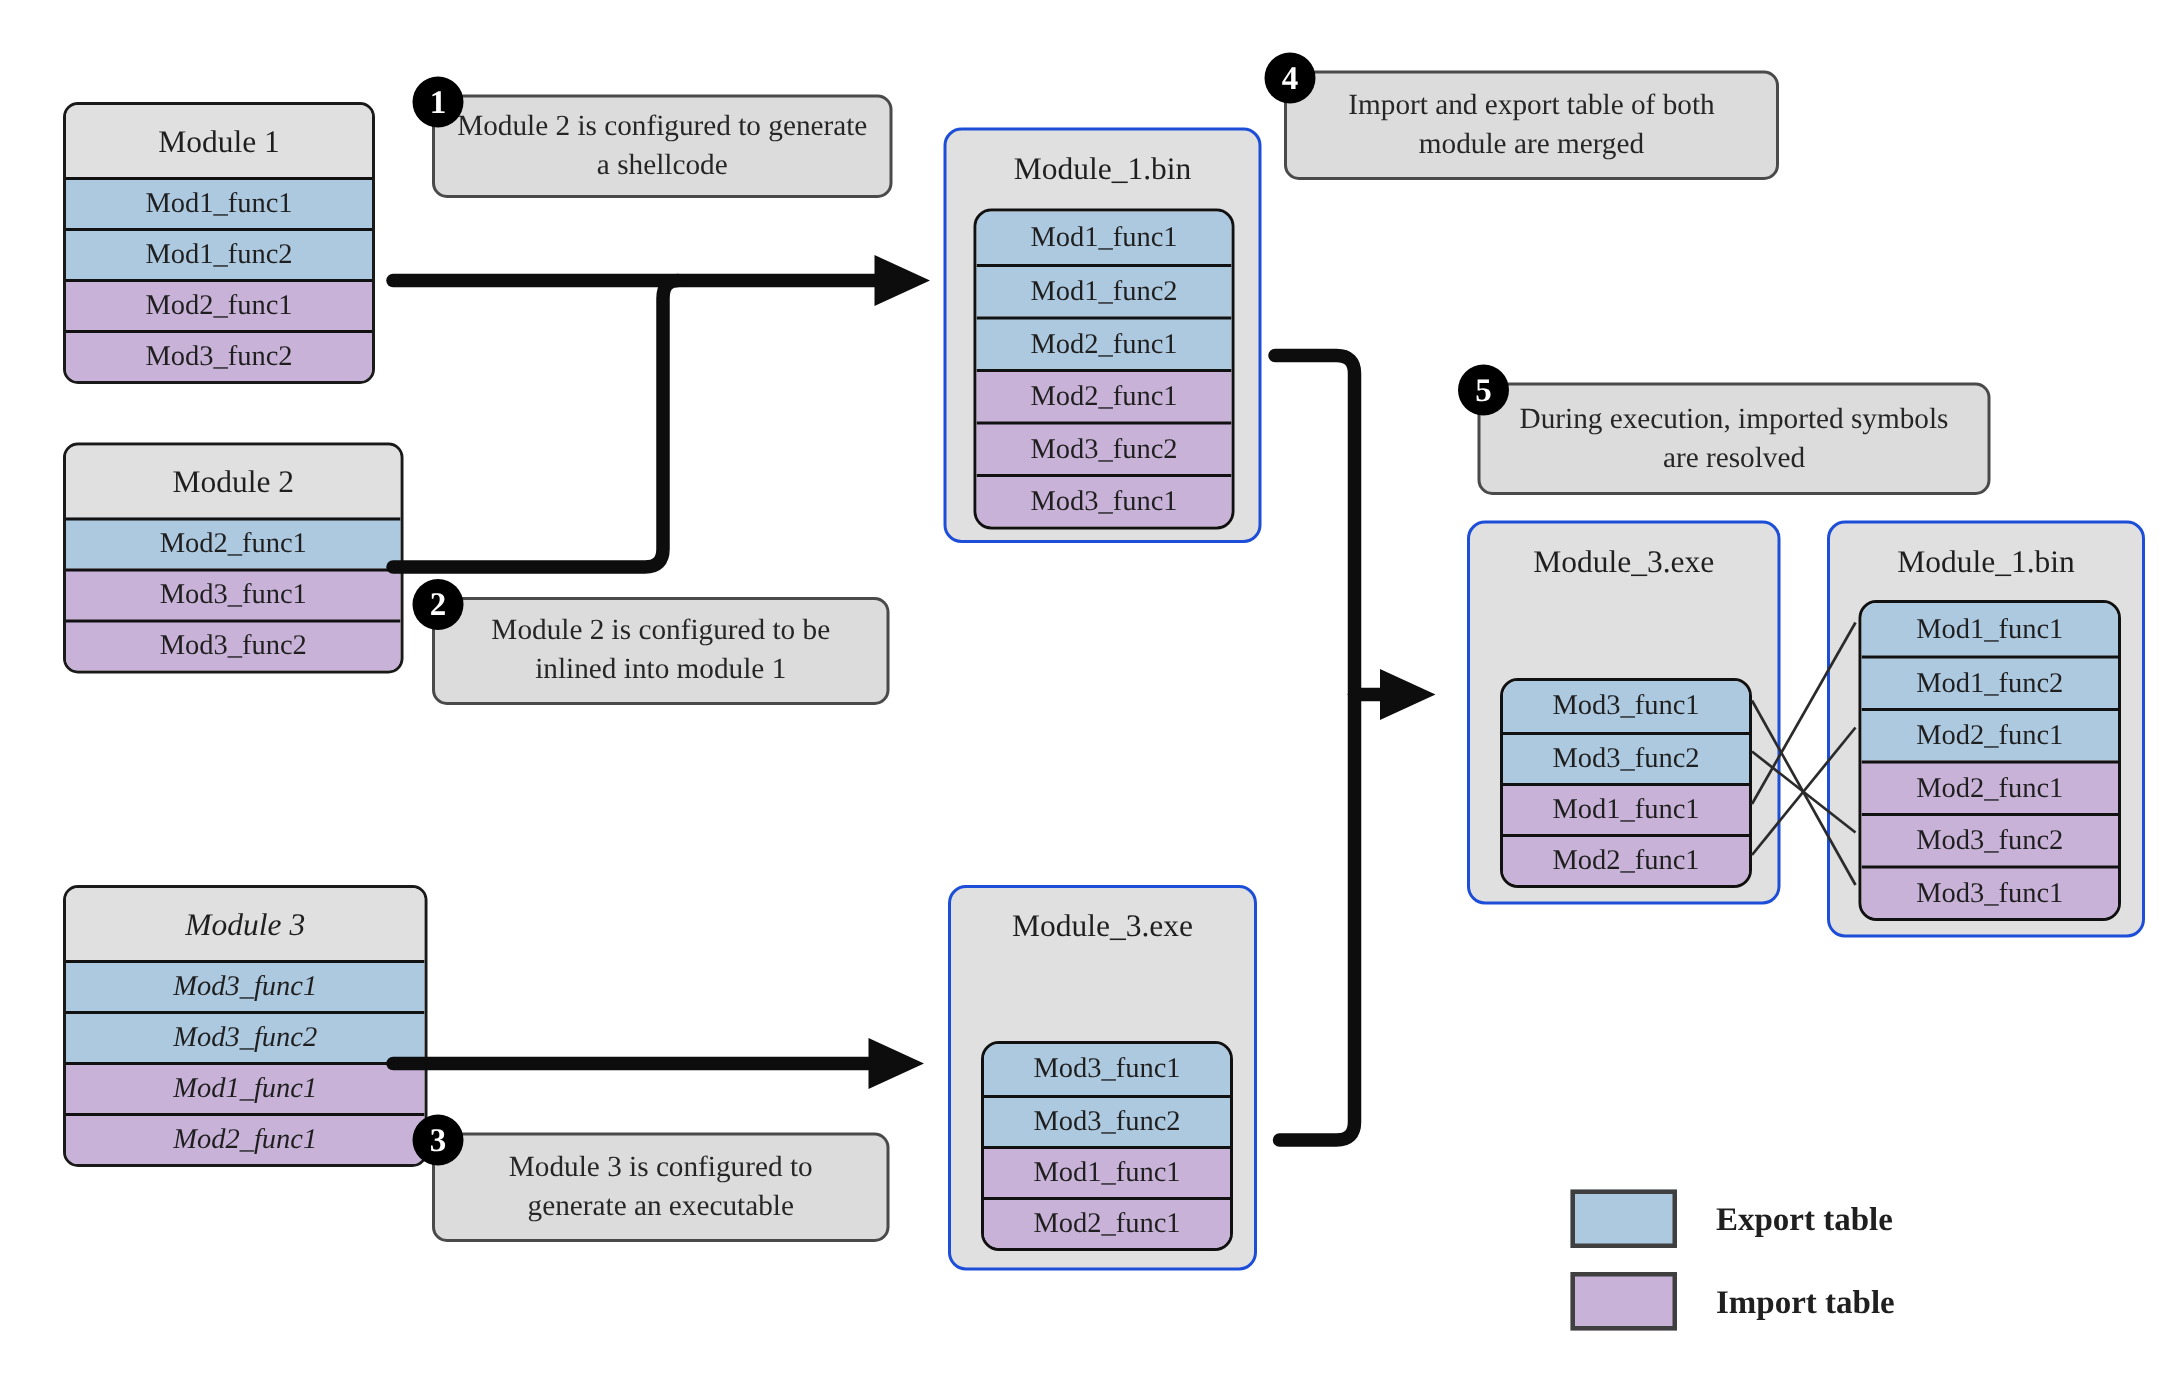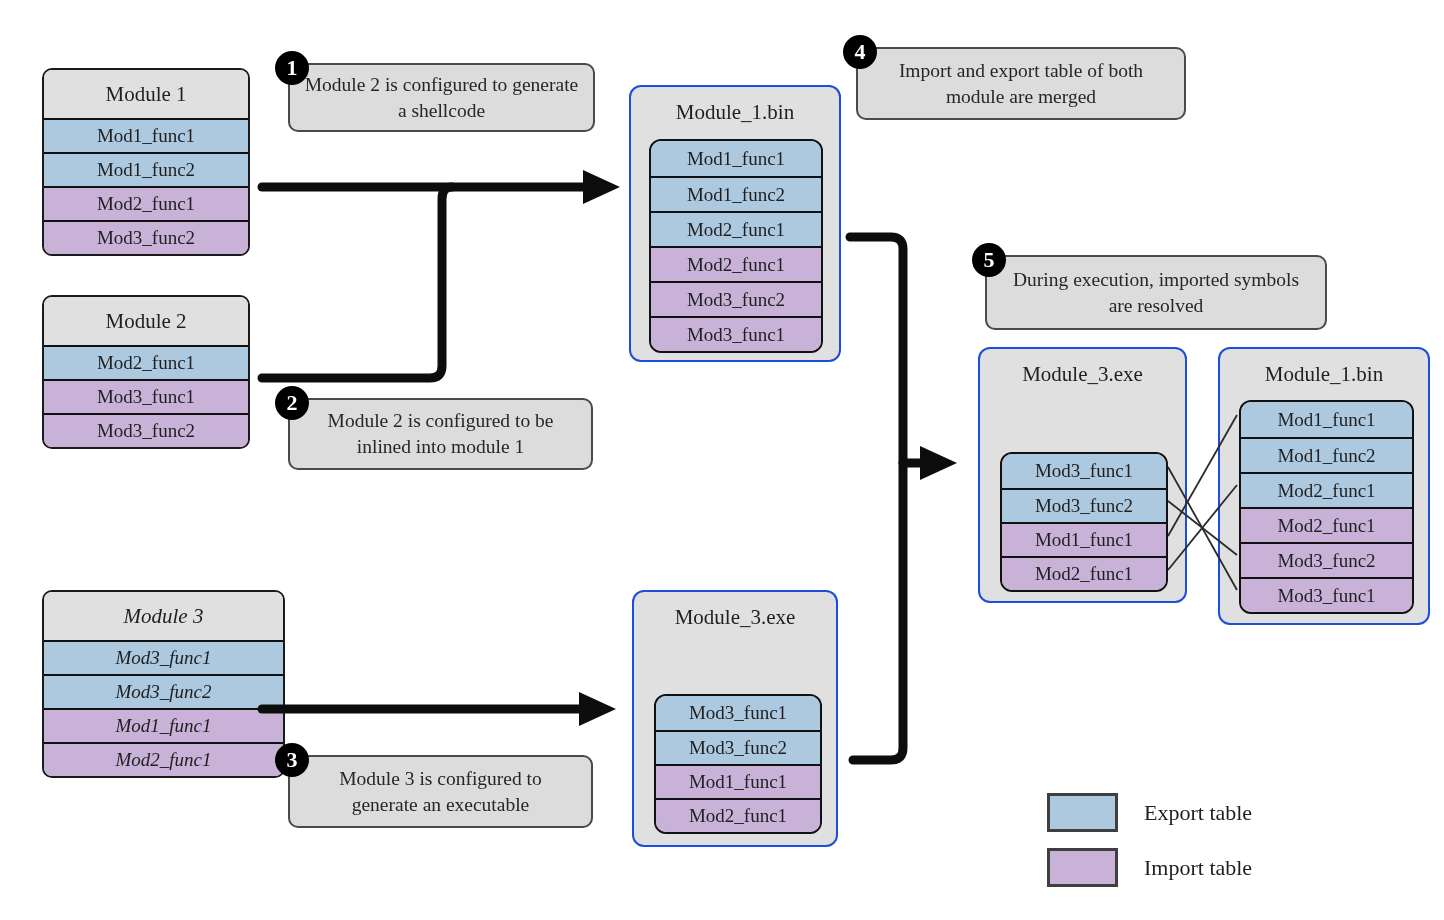--- a/index.html
+++ b/index.html
@@ -84,21 +84,21 @@
     left:-15px;top:-14px;
     background:#000;
     color:#fff;
     border-radius:50%;
     display:flex;align-items:center;justify-content:center;
     font-size:22px;font-weight:bold;
     font-family:"Liberation Serif","DejaVu Serif",serif;
   }
 
   
-  .legend-item{position:absolute;display:flex;align-items:center;}
+  .legend-item{position:absolute;display:flex;align-items:center;font-weight:bold;}
   .swatch{
     width:71px;height:39px;
     border:3px solid #3f3f3f;
     box-sizing:border-box;
     margin-right:26px;
   }
   .swatch.export{background:var(--export);}
   .swatch.import{background:var(--import);}
   .legend-label{font-size:22px;}
 
@@ -112,21 +112,21 @@
   <div class="module-box" style="left:42px;top:68px;width:208px;">
     <div class="module-header">Module 1</div>
     <div class="module-rows">
         <div class="t-row export">Mod1_func1</div>
         <div class="t-row export">Mod1_func2</div>
         <div class="t-row import">Mod2_func1</div>
         <div class="t-row import">Mod3_func2</div>
       </div>
   </div>
 
-  <div class="module-box" style="left:42px;top:295px;width:208px;font-family:Liberation Serif, serif;">
+  <div class="module-box" style="left:42px;top:295px;width:227px;font-family:Liberation Serif, serif;">
     <div class="module-header">Module 2</div>
     <div class="module-rows">
         <div class="t-row export">Mod2_func1</div>
         <div class="t-row import">Mod3_func1</div>
         <div class="t-row import">Mod3_func2</div>
       </div>
   </div>
 
   <div class="module-box" style="left:42px;top:590px;width:243px;font-style:italic;">
     <div class="module-header">Module 3</div>

